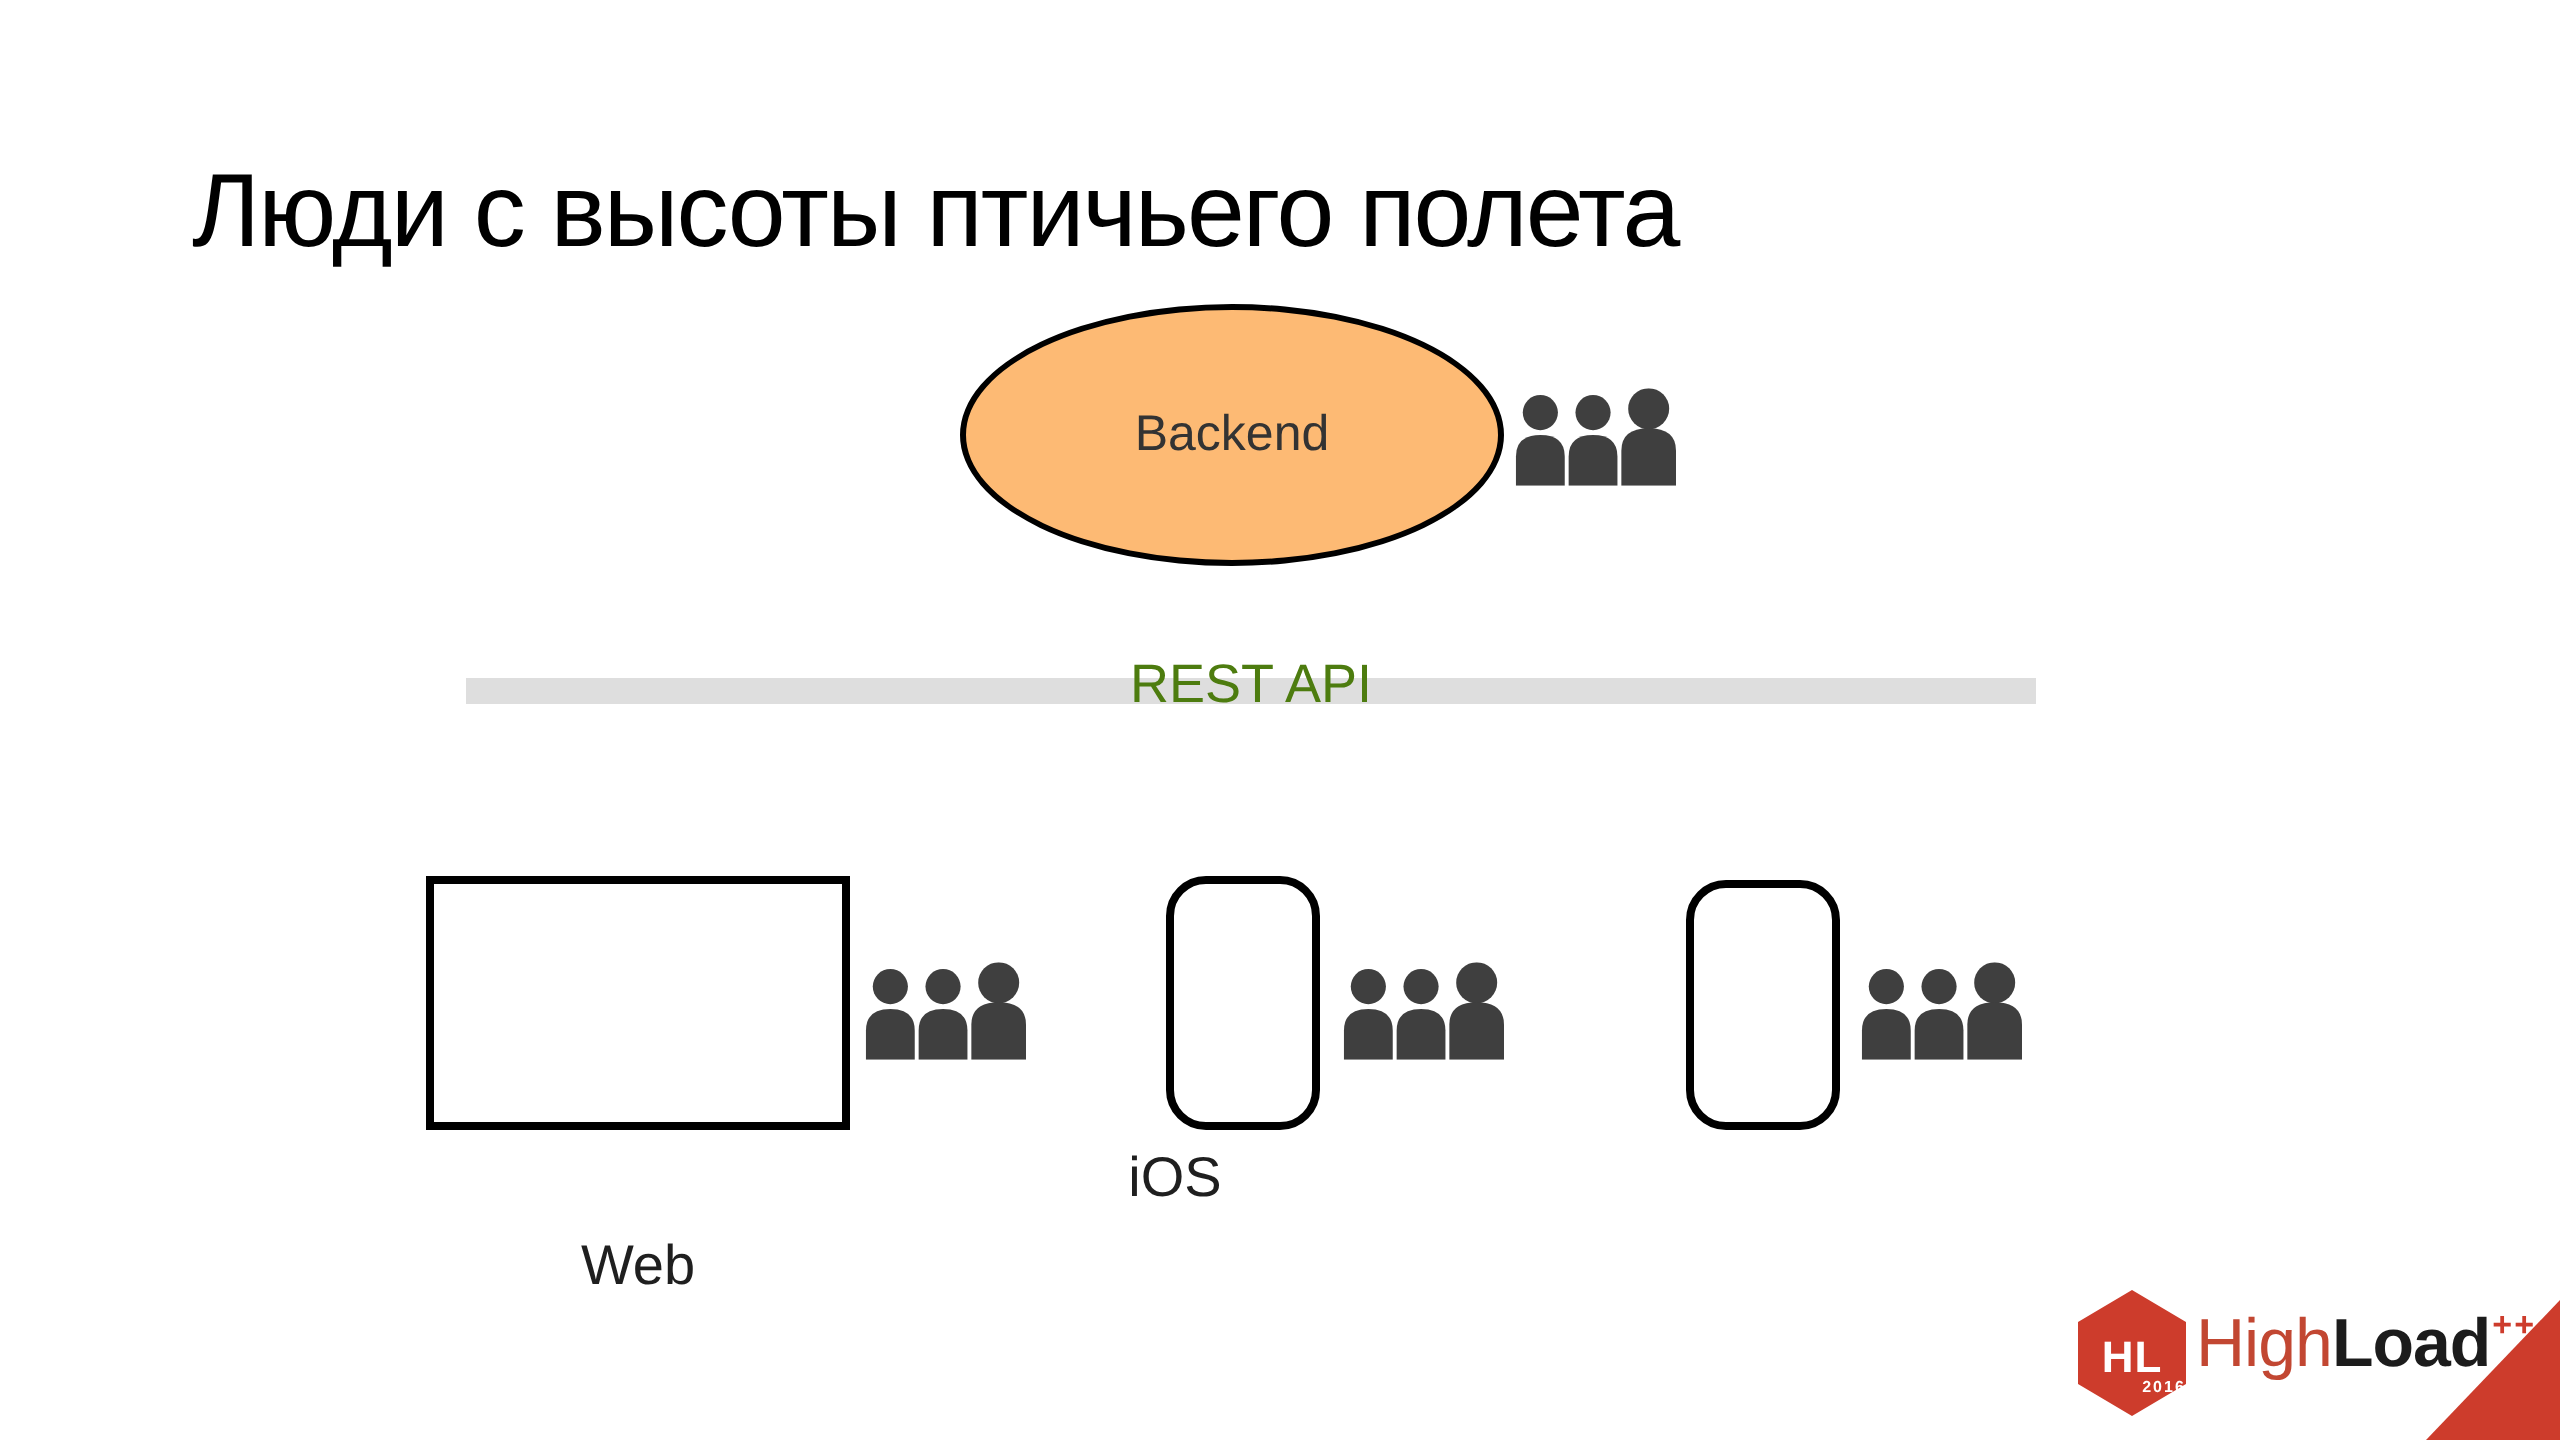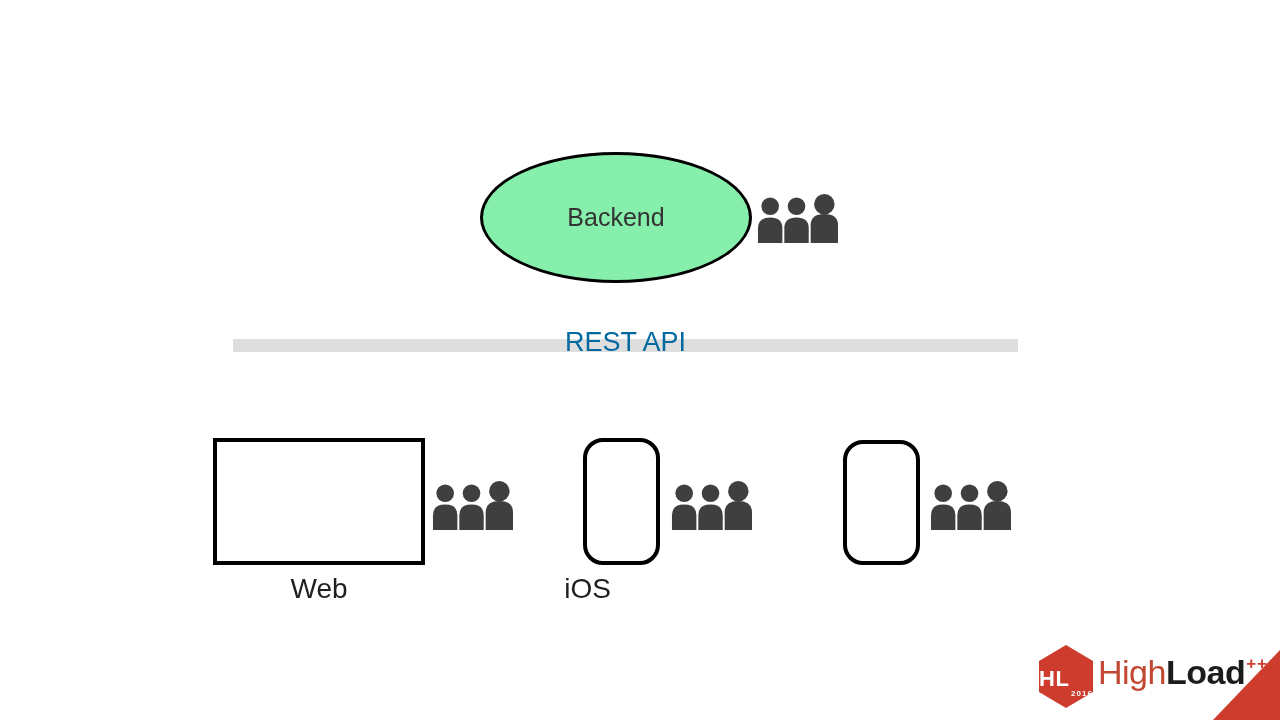--- a/index.html
+++ b/index.html
@@ -8,58 +8,58 @@
     font-family:"Liberation Sans", sans-serif;overflow:hidden;
   }
   .title{
     position:absolute;left:96px;top:80px;font-size:52px;line-height:1;
     color:#000;font-weight:400;letter-spacing:-1px;white-space:nowrap;
   }
   
   .ellipse{
     position:absolute;left:480px;top:152px;width:272px;height:131px;
     box-sizing:border-box;border:3.5px solid #000;border-radius:50%;
-    background:#86efac;display:flex;align-items:center;justify-content:center;
+    background:#fdba74;display:flex;align-items:center;justify-content:center;
   }
   .ellipse .node-label{font-size:25px;color:#333;}
   
   .people{position:absolute;width:81px;height:49px;}
   .people-fill{fill:#3f3f3f;}
   
   .api-bar{
     position:absolute;left:233px;top:339px;width:785px;height:13px;
     background:#dedede;
   }
   .api-label{
     position:absolute;left:233px;top:329px;width:785px;text-align:center;
-    font-size:27px;line-height:1;color:#0369a1;letter-spacing:0px;
+    font-size:27px;line-height:1;color:#4d7c0f;letter-spacing:0px;
   }
   
   .web-rect{
     position:absolute;left:213px;top:438px;width:212px;height:127px;
     box-sizing:border-box;border:4px solid #000;background:#fff;
   }
   .phone{
     position:absolute;box-sizing:border-box;border:4px solid #000;
     border-radius:20px;background:#fff;
   }
   .phone.ios{left:583px;top:438px;width:77px;height:127px;}
   .phone.android{left:843px;top:440px;width:77px;height:125px;}
   .client-label{
     position:absolute;top:574px;text-align:center;font-size:28px;
     line-height:1.1;color:#1f1f1f;
   }
-  .client-label.web{left:213px;width:212px;}
+  .client-label.web{left:213px;width:212px;margin-top:44px;}
   .client-label.ios{left:549px;width:77px;}
   .client-label.android{left:793px;width:180px;}
   
   .hex-wrap{position:absolute;left:1039px;top:645px;width:54px;height:63px;}
   .hex-wrap svg{position:absolute;left:0;top:0;}
   .hex-abbr{
-    position:absolute;left:0;top:23px;width:100%;
+    position:absolute;left:0;top:23px;width:100%;text-align:center;
     color:#fff;font-weight:700;font-size:22px;line-height:1;letter-spacing:0.5px;
   }
   .hex-year{
     position:absolute;left:16px;top:45px;width:100%;text-align:center;
     color:#fff;font-weight:700;font-size:8px;line-height:1;letter-spacing:1px;
   }
   .brand{
     position:absolute;left:1098px;top:655px;font-size:34px;line-height:1;
     letter-spacing:-0.5px;white-space:nowrap;
   }
@@ -80,20 +80,21 @@
     <symbol id="ppl" viewBox="0 0 83 50">
       <circle class="people-fill" cx="13.5" cy="12.5" r="9"></circle>
       <path class="people-fill" d="M1,50 V35 Q1,24 13.5,24 Q26,24 26,35 V50 Z"></path>
       <circle class="people-fill" cx="40.5" cy="12.5" r="9"></circle>
       <path class="people-fill" d="M28,50 V35 Q28,24 40.5,24 Q53,24 53,35 V50 Z"></path>
       <circle class="people-fill" cx="69" cy="10.5" r="10.5"></circle>
       <path class="people-fill" d="M55,50 V32 Q55,20.5 69,20.5 Q83,20.5 83,32 V50 Z"></path>
     </symbol>
   </svg>
 
+  <div class="title">Люди с высоты птичьего полета</div>
 
   <div class="ellipse">
     <span class="node-label">Backend</span>
   </div>
   <svg class="people" style="left:757px;top:194px" viewBox="0 0 83 50">
       <use href="#ppl"></use>
     </svg>
 
   <div class="api-bar"></div>
   <div class="api-label">REST API</div>

